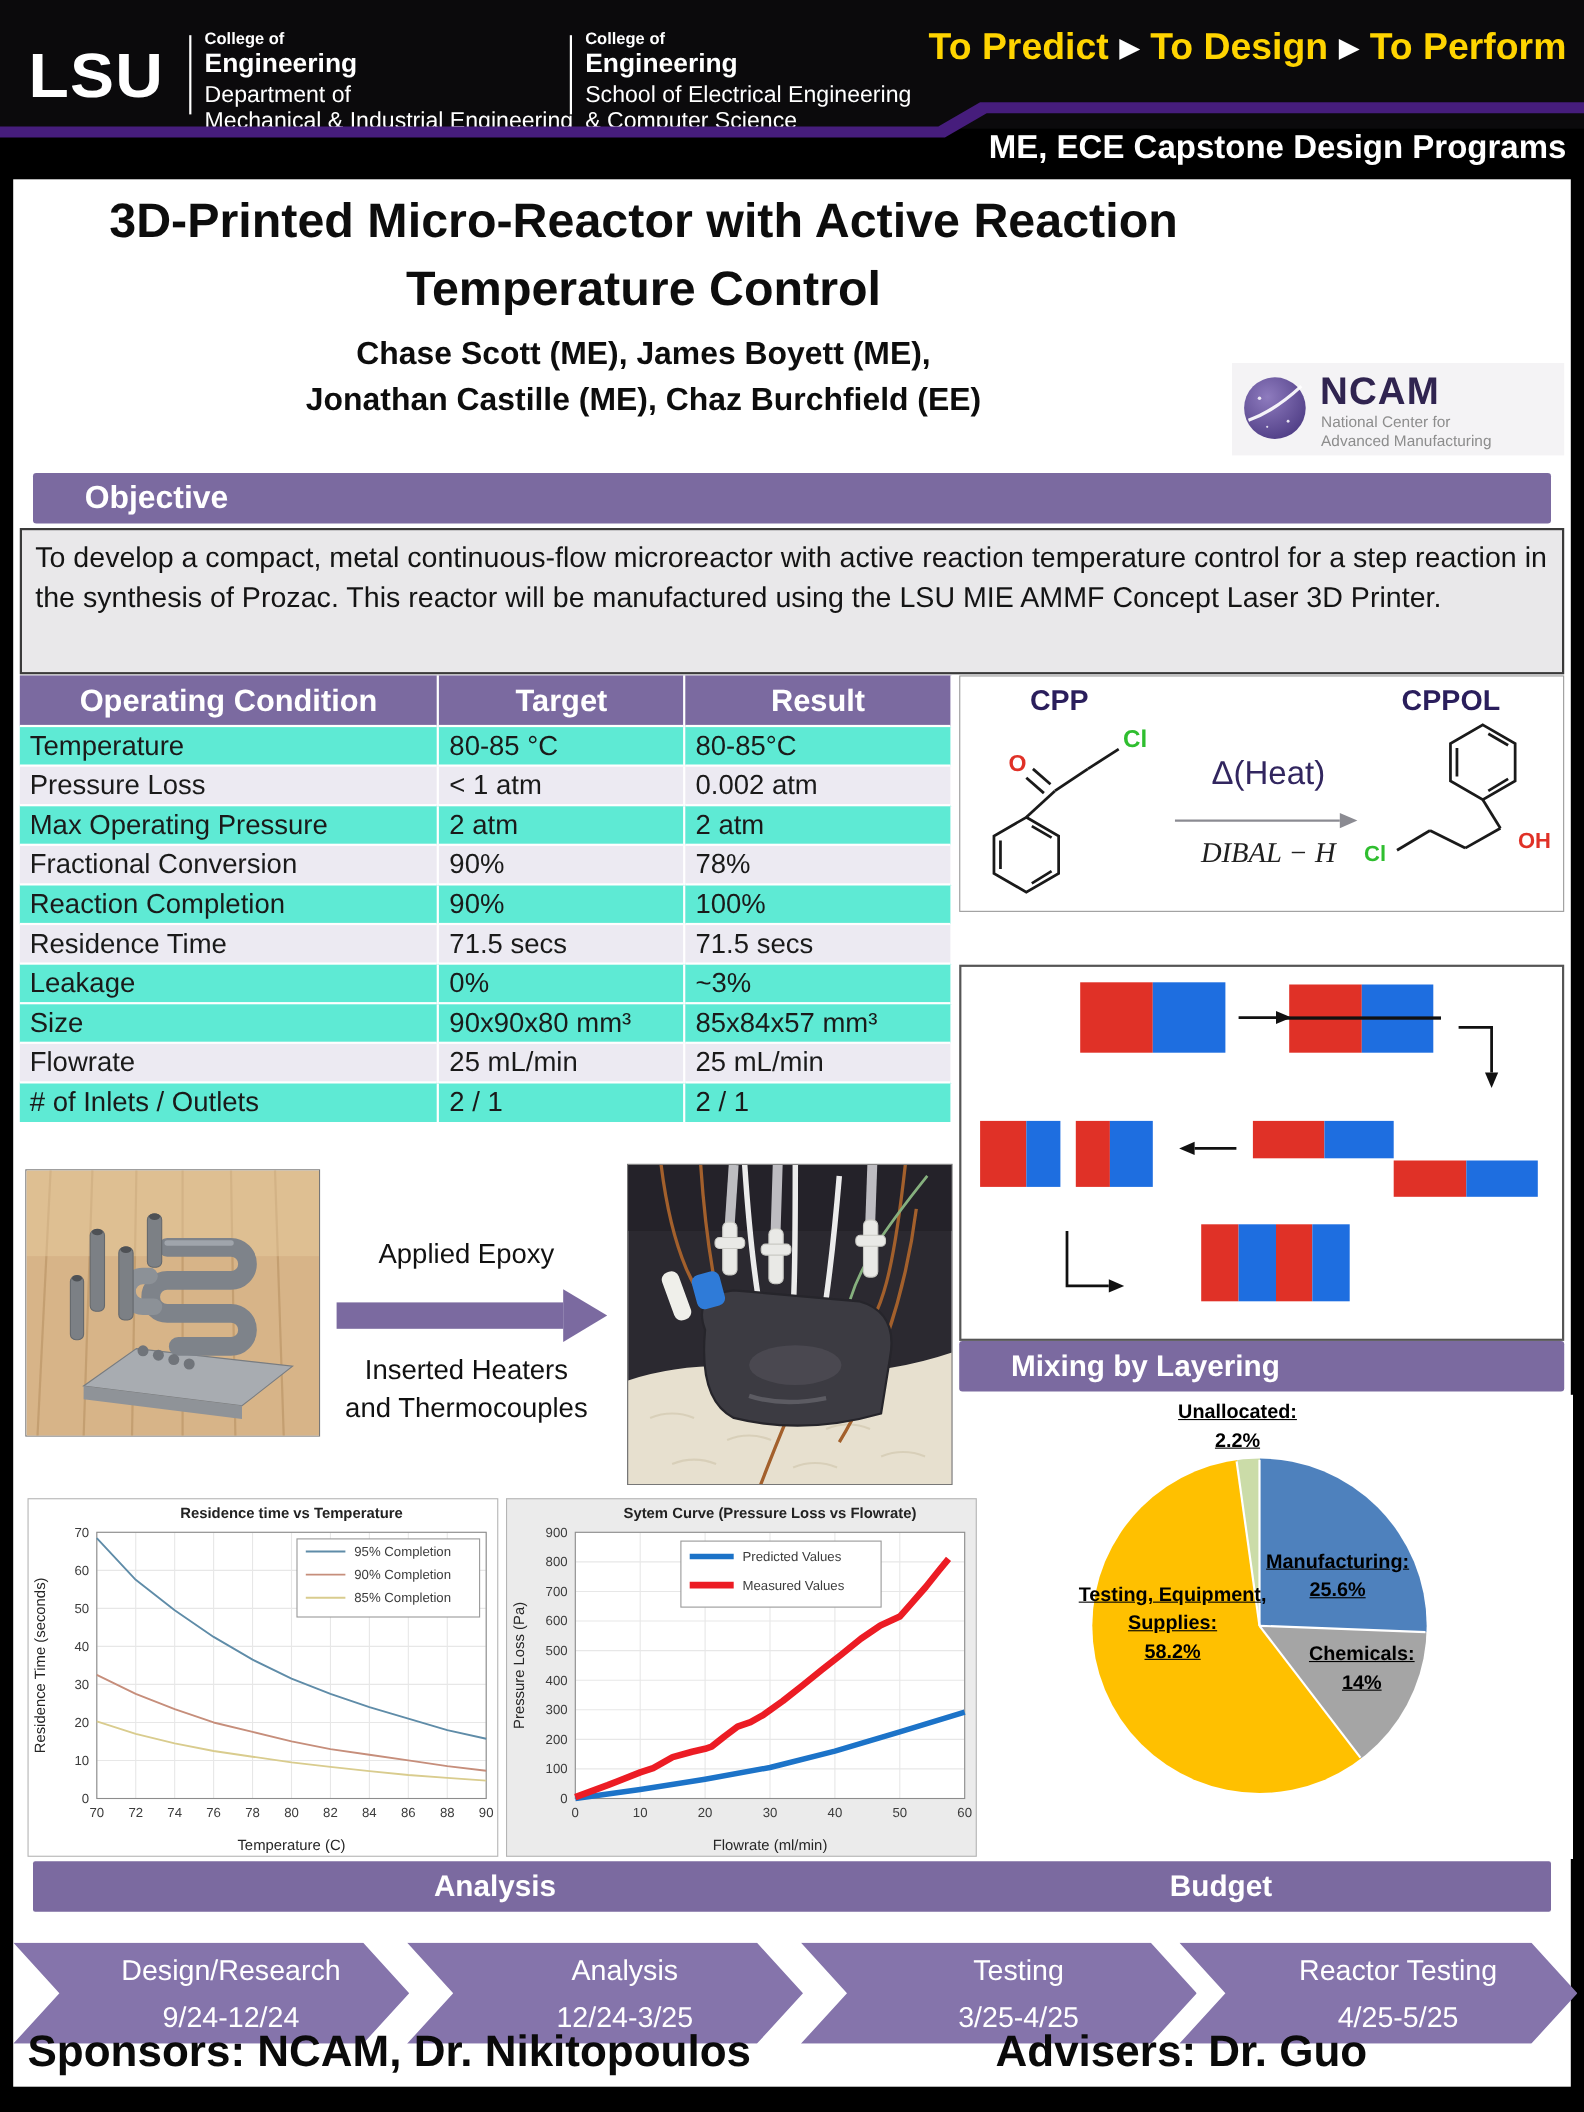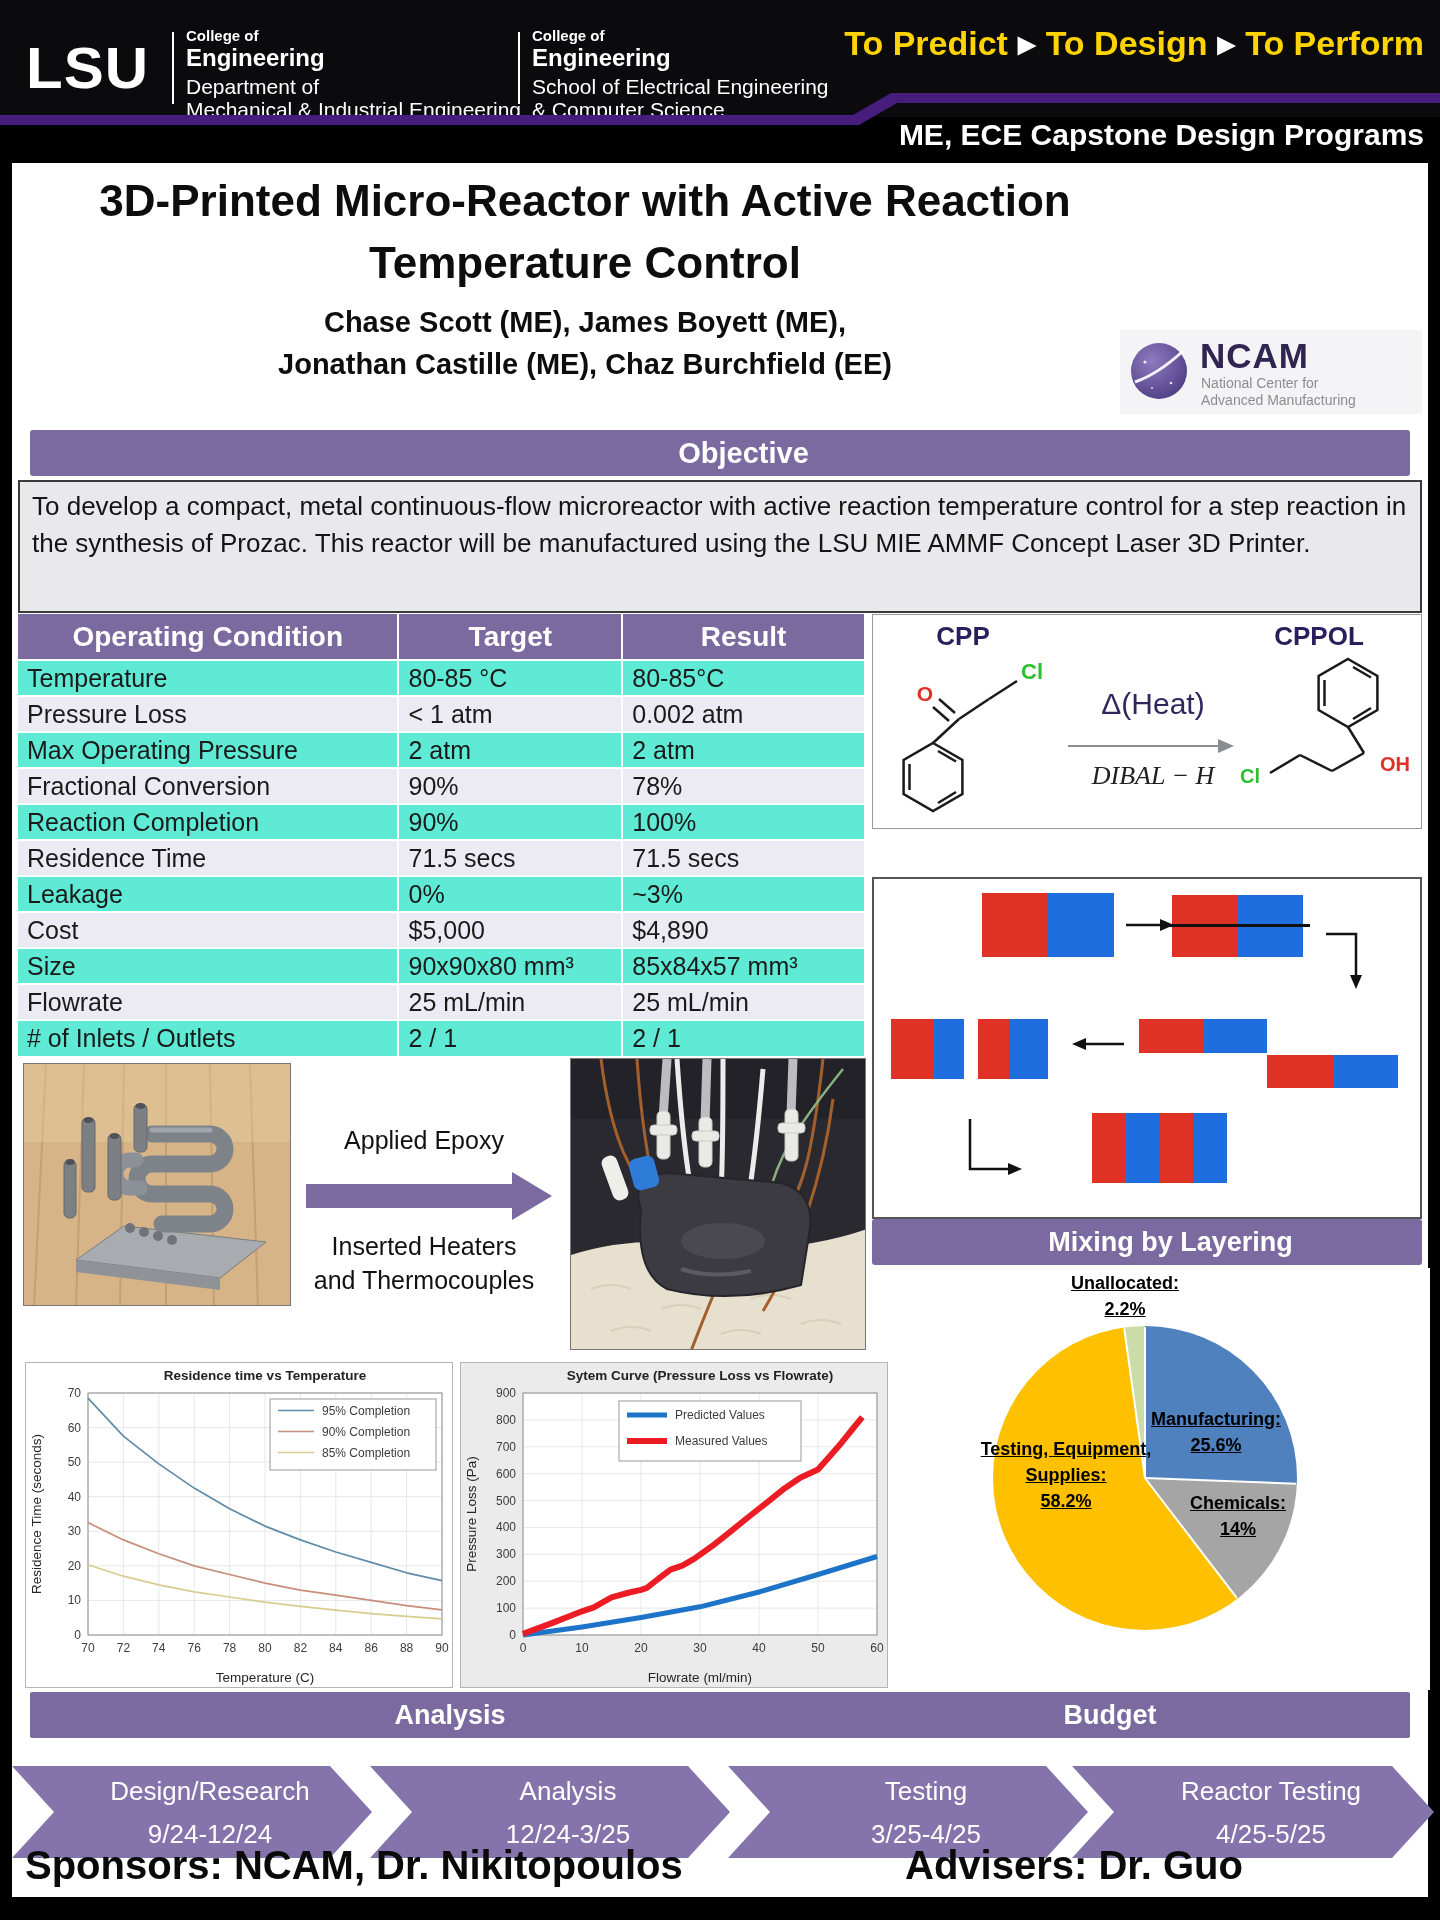--- a/index.html
+++ b/index.html
@@ -20,21 +20,21 @@
 .motto .tri{color:#fff;font-size:23px;padding:0 10px;vertical-align:3px;}
 .program{right:16px;top:118px;font-size:30px;font-weight:bold;color:#fff;}
 
 .t1{left:0;top:176px;width:1170px;text-align:center;font-size:44px;font-weight:bold;color:#0d0d0d;white-space:nowrap;}
 .t2{left:0;top:238px;width:1170px;text-align:center;font-size:44px;font-weight:bold;color:#0d0d0d;}
 .au{left:0;width:1170px;text-align:center;font-size:29px;font-weight:bold;color:#0d0d0d;}
 .ncam{left:1120px;top:330px;width:302px;height:84px;background:#f4f3f5;}
 .ncam-word{left:80px;top:6px;font-size:35px;font-weight:bold;color:#302450;letter-spacing:1px;}
 .ncam-sub{left:81px;font-size:14px;color:#8d8d8d;}
 
-.bar{background:var(--purple);color:#fff;font-weight:bold;text-align:center;border-radius:3px;padding-left:47px;}
+.bar{background:var(--purple);color:#fff;font-weight:bold;text-align:left;border-radius:3px;padding-left:47px;}
 .obj-bar{left:30px;top:430px;width:1380px;height:46px;font-size:29px;line-height:46px;}
 .obj-box{left:18px;top:480px;width:1404px;height:133px;background:#E9E8EA;border:2px solid #3a3a3a;font-size:26px;line-height:37px;color:#141414;padding:6px 12px;}
 
 .spec{left:18px;top:614px;width:848px;border-collapse:collapse;}
 .spec th{background:var(--purple);color:#fff;font-size:28px;font-weight:bold;height:46px;border-right:2px solid #fff;}
 .spec td{font-size:25px;color:#1a1a1a;height:36px;padding-left:9px;border-right:2px solid #fff;border-top:2px solid #fff;}
 .spec tr.odd td{background:#5eead4;}
 .spec tr.even td{background:#ECEAF2;}
 .c1{width:381px;}.c2{width:224px;}.c3{width:243px;}
 
@@ -164,25 +164,20 @@
         </tr>
     <tr class="even">
           <td>Residence Time</td>
           <td>71.5 secs</td>
           <td>71.5 secs</td>
         </tr>
     <tr class="odd">
           <td>Leakage</td>
           <td>0%</td>
           <td>~3%</td>
-        </tr>
-    <tr class="even">
-          <td>Cost</td>
-          <td>$5,000</td>
-          <td>$4,890</td>
         </tr>
     <tr class="odd">
           <td>Size</td>
           <td>90x90x80 mm³</td>
           <td>85x84x57 mm³</td>
         </tr>
     <tr class="even">
           <td>Flowrate</td>
           <td>25 mL/min</td>
           <td>25 mL/min</td>

